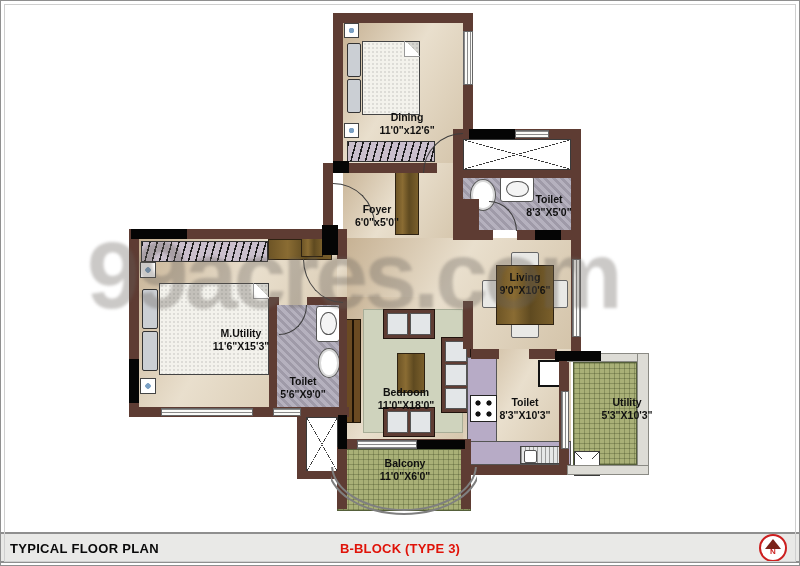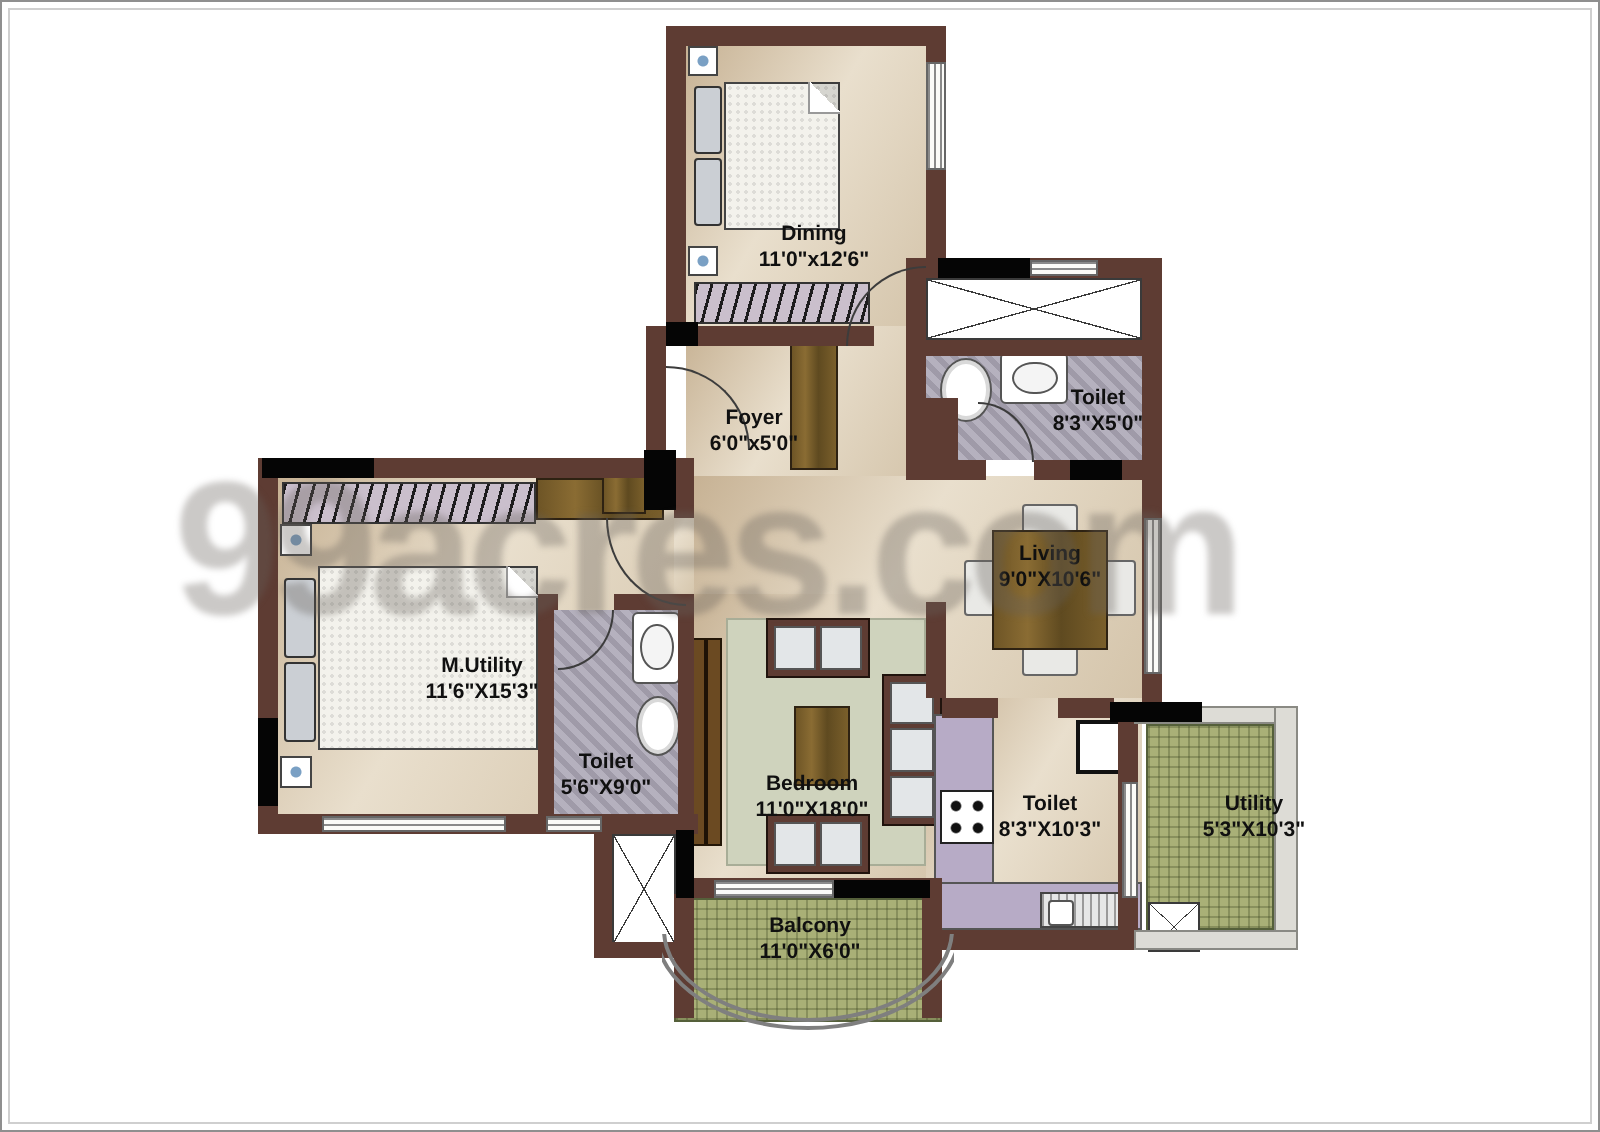--- a/index.html
+++ b/index.html
@@ -257,14 +257,22 @@
     <div>Utility</div>
     <div>5'3"X10'3"</div>
   </div>
   <div class="lbl" style="left:404px;top:456px;">
     <div>Balcony</div>
     <div>11'0"X6'0"</div>
   </div>
 
   <div class="wm" style="left:86px;top:220px;">99acres.com</div>
 
+  <div class="footer">
+    <div class="f-left">TYPICAL FLOOR PLAN</div>
+    <div class="f-center">B-BLOCK (TYPE 3)</div>
+    <div class="north">
+      <div class="north-tri"></div>
+      <div class="north-n">N</div>
+    </div>
+  </div>
 
 </div>
 
 </body></html>

